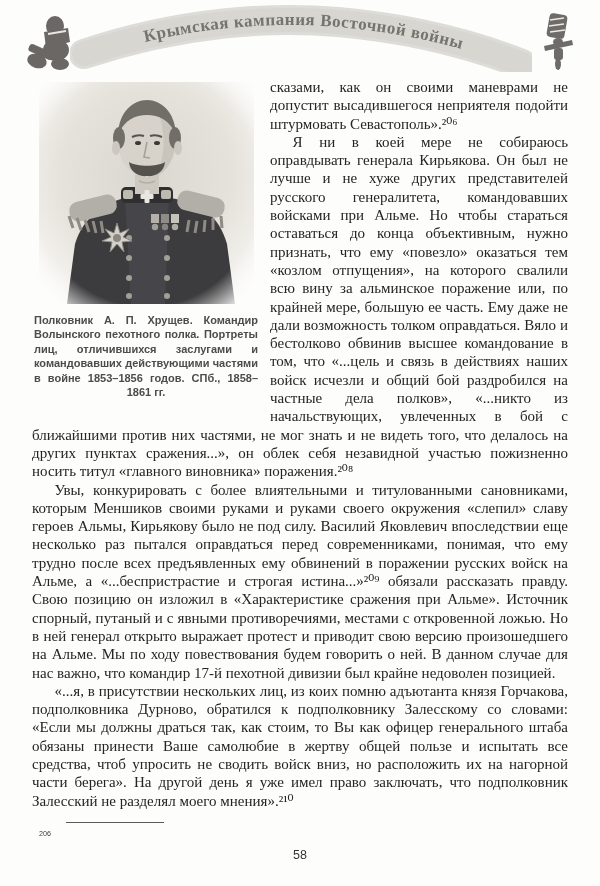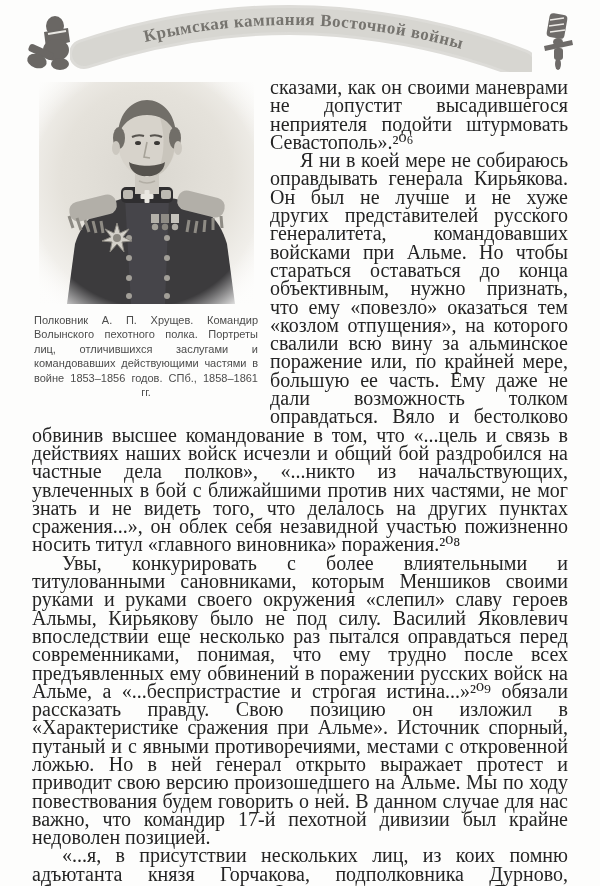--- a/index.html
+++ b/index.html
@@ -30,34 +30,35 @@
     fill: #76746f;
   }
   
   .content {
     padding: 4px 32px 0 32px;
   }
   .portrait-block {
     float: left;
     width: 228px;
     margin: 4px 10px 16px 0;
+    font-weight: bold;
   }
   .portrait-block svg.engraving { display: block; margin: 0 auto; }
   .caption {
     margin-top: 9px;
     padding: 0 2px;
     font-family: "Liberation Sans", "DejaVu Sans", sans-serif;
     font-size: 11px;
     line-height: 14.4px;
     color: #4c4c4c;
     text-align: justify;
     text-align-last: center;
   }
   .article p {
-    font-size: 20px;
+    font-size: 15px;
     line-height: 18.3px;
     text-align: justify;
     color: #242424;
   }
   .article p.indent { text-indent: 1.5em; }
   
   .footnotes { clear: both; margin-top: 12px; padding: 0 32px; }
   .footnote-rule {
     border: none;
     border-top: 1px solid #5a5a5a;
@@ -226,13 +227,14 @@
   </div>
 
   <div class="footnotes">
     <hr class="footnote-rule">
     <ol>
       <li><sup>206</sup></li>
 
     </ol>
   </div>
 
+  <div class="page-number">58</div>
 </div>
 
 </body></html>

